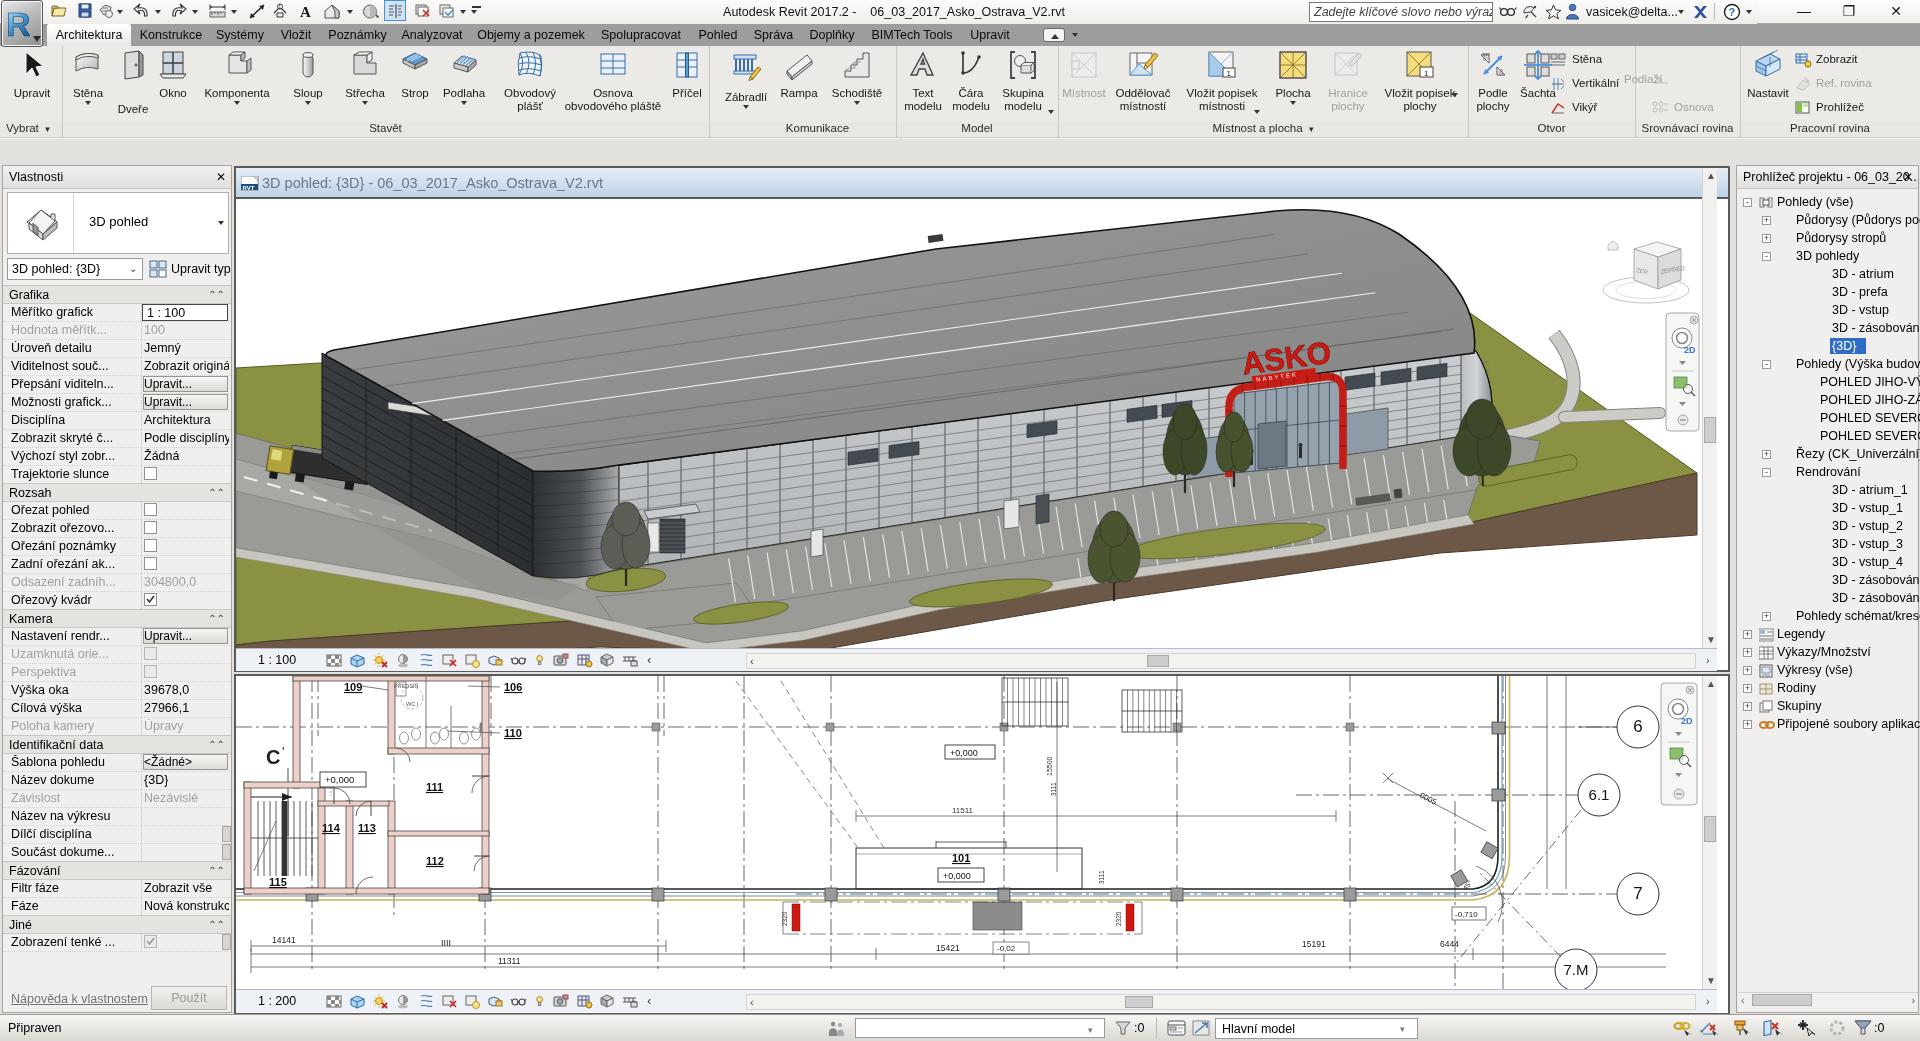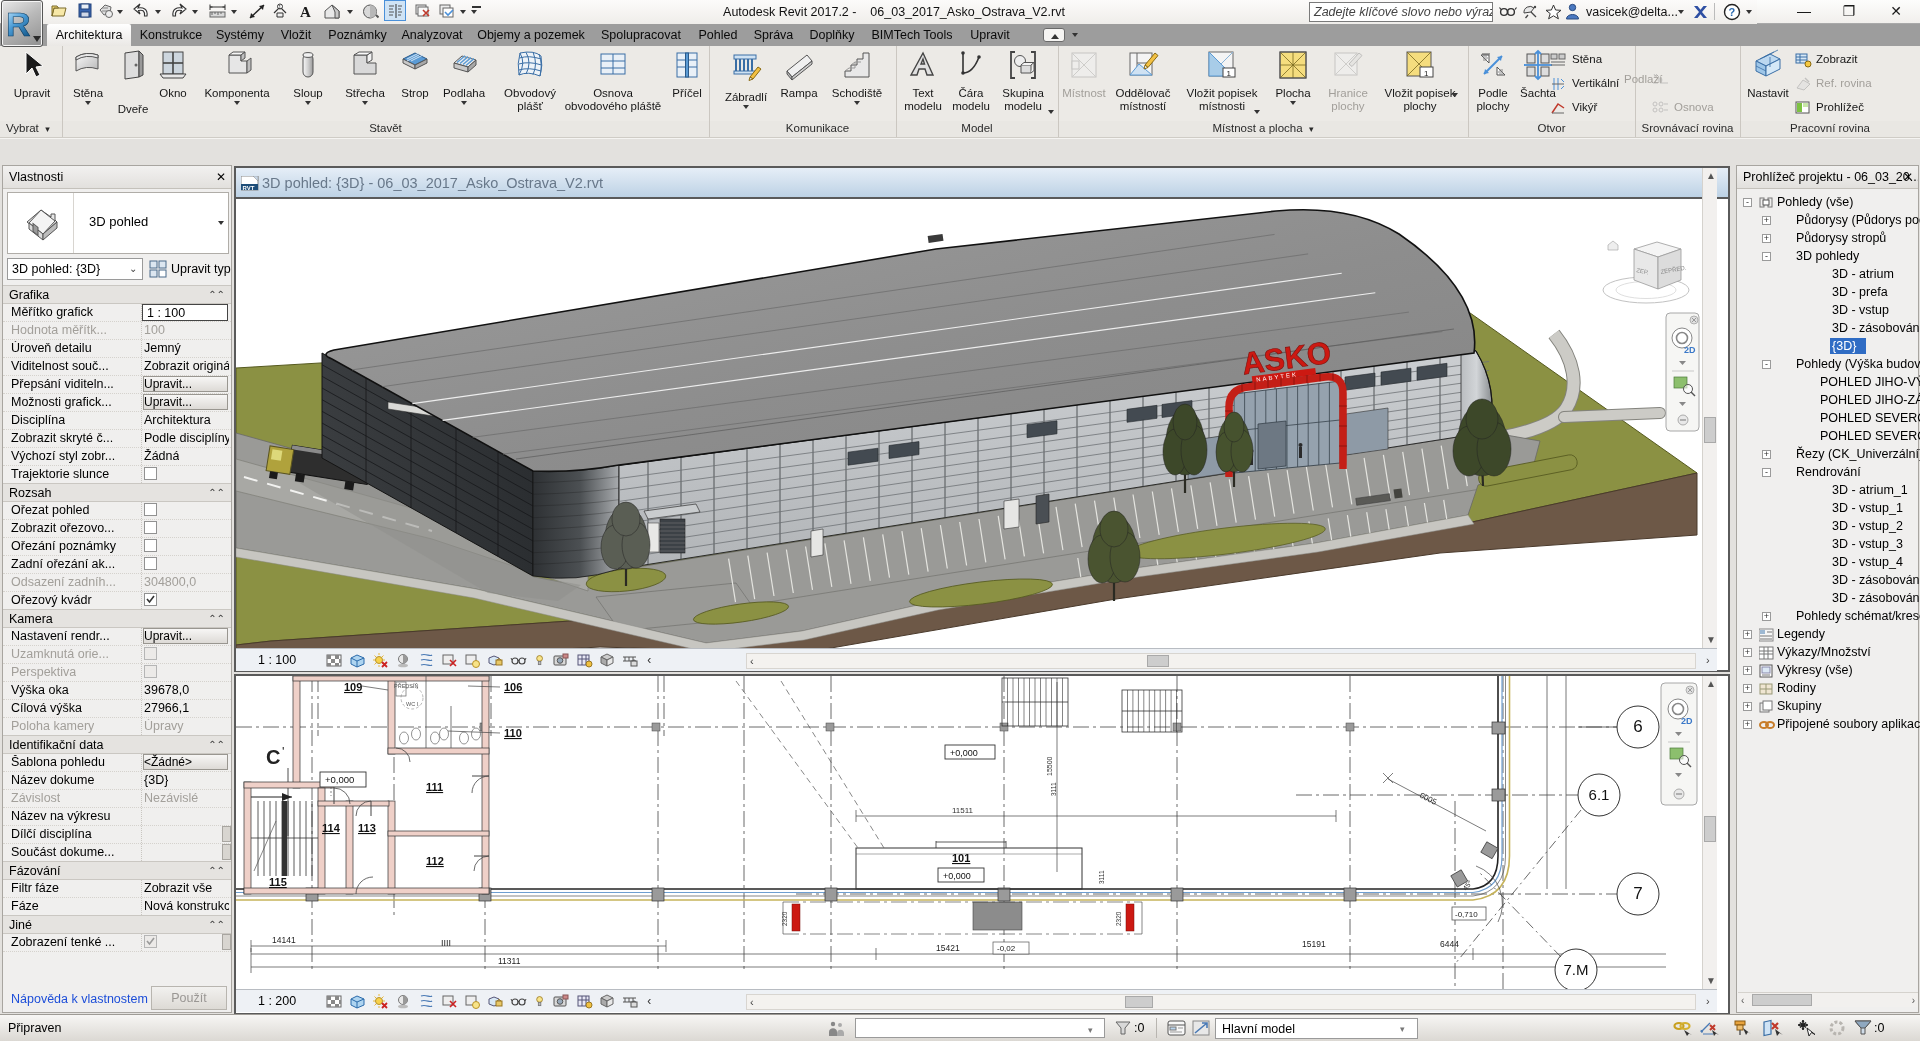--- a/index.html
+++ b/index.html
@@ -1488,21 +1488,21 @@
       </div>
     <div class="phead" style="top:630px"><span style="margin-left:6px;line-height:18px;display:inline-block">Jiné</span><span class="hx">⌃⌃</span></div>
     <div class="prow" style="top:648px">
         <span class="lab">Zobrazení tenké ...</span>
       </div>
       <div class="cb dis" style="left:141px;top:650px"><svg width="11" height="11" viewBox="0 0 11 11">
           <path d="M2 5 L4.5 8 L9 2" stroke="#9a9a9a" stroke-width="1.6" fill="none"></path>
         </svg></div>
       <div class="abs" style="left:219px;top:649px;width:9px;height:16px;background:#d8d5d0;border:1px solid #a8a5a0"></div>
   </div>
-  <div class="abs" style="left:8px;top:826px;color:#1d4ed8;font-size:12.5px">Nápověda k vlastnostem</div>
+  <div class="abs" style="left:8px;top:826px;color:#737373;text-decoration:underline;font-size:12.5px">Nápověda k vlastnostem</div>
   <div class="abs" style="left:148px;top:820px;width:76px;height:24px;background:linear-gradient(#f2f1ef,#dddad5);border:1px solid #b8b5af;color:#9a9794;text-align:center;line-height:22px;font-size:12.5px">Použít</div>
 </div>
 
 <div class="abs panel" id="browser" style="left:1736px;top:165px;width:183px;height:848px;">
   <div class="ptitle" style="white-space:nowrap;overflow:hidden;padding-right:22px">Prohlížeč projektu - 06_03_20...</div>
     <div class="px">✕</div>
   <div id="tree">
    <div class="tplus" style="left:6px;top:32px">-</div>
       <svg class="abs" style="left:22px;top:30px" width="14" height="13">
         <rect x="1" y="2" width="4" height="9" fill="none" stroke="#777"></rect>

